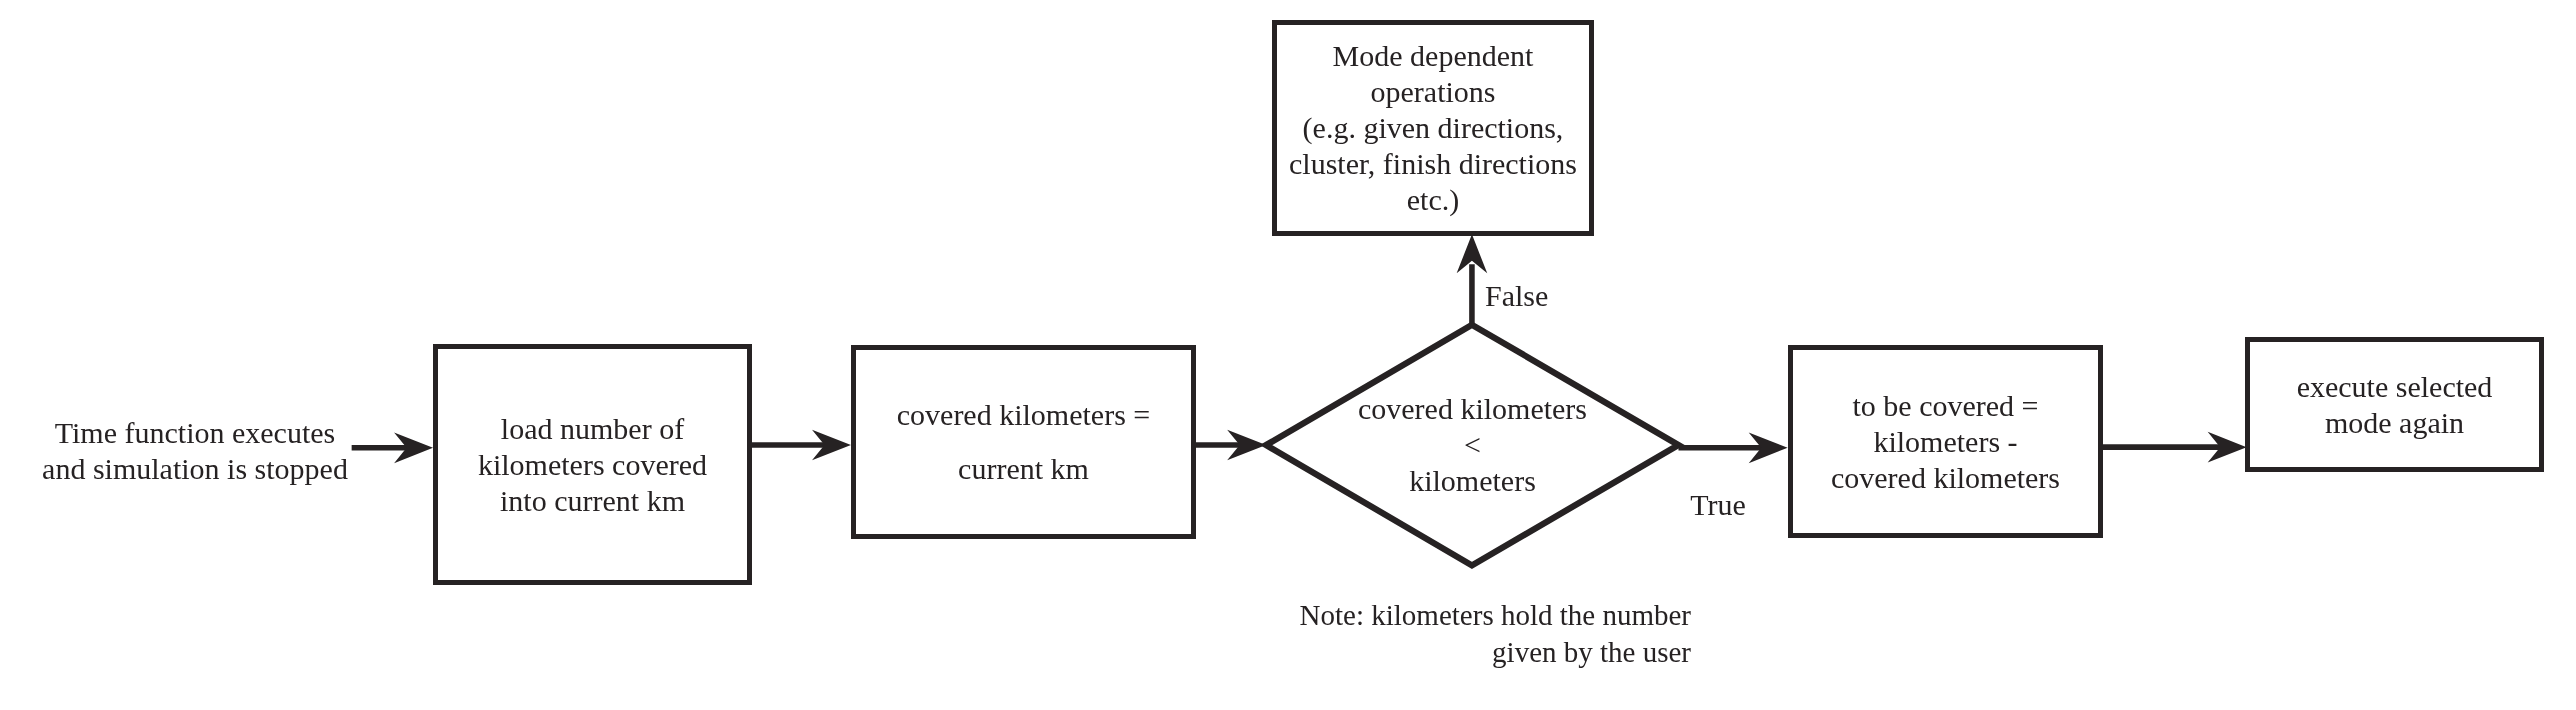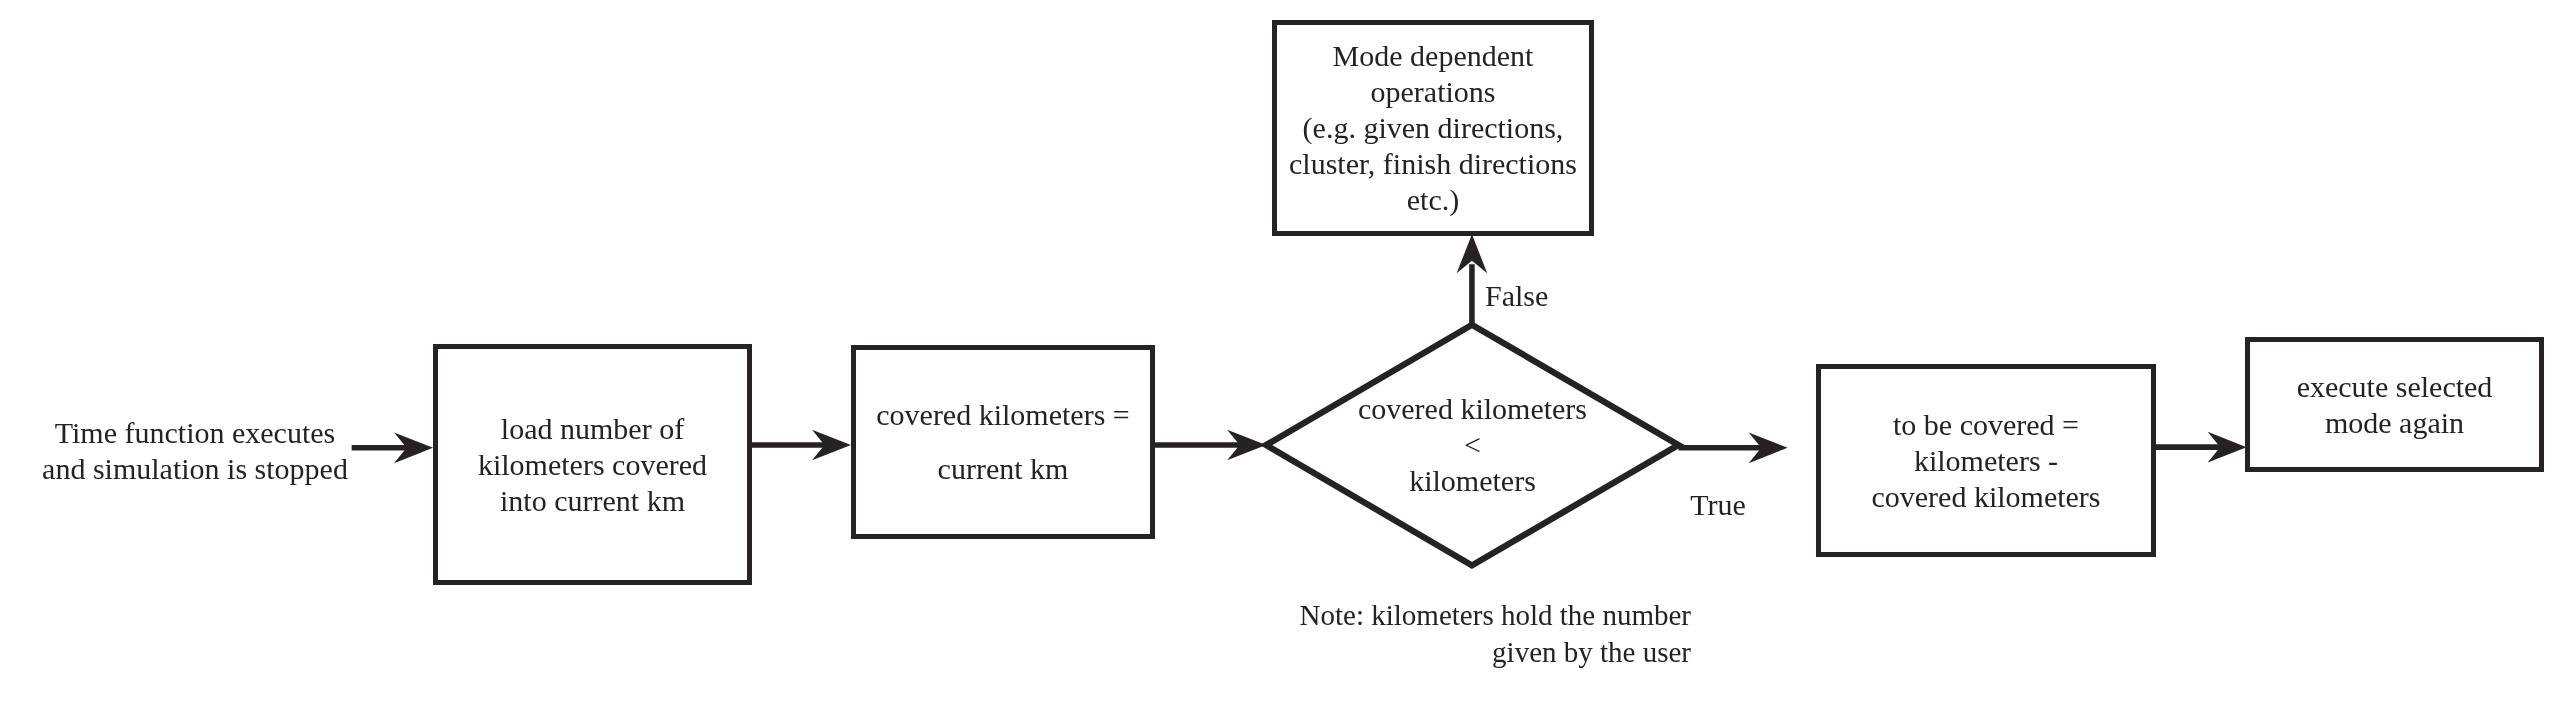--- a/index.html
+++ b/index.html
@@ -31,23 +31,23 @@
     line-height:36px;
   }
   .freetext{
     position:absolute;
     font-size:30px;
     line-height:36px;
   }
   .centered{text-align:center;}
   
   #n-load     {left:433px;  top:344px; width:319px; height:241px;}
-  #n-add      {left:851px; top:345px; width:304px; height:194px;gap:18px;}
+  #n-add      {left:851px; top:345px; width:345px; height:194px;gap:18px;}
   #n-modeops  {left:1272px; top:19.5px;  width:322px; height:216px;}
-  #n-tobe     {left:1788px; top:364px; width:340px; height:193px;margin-left:28px;}
+  #n-tobe     {left:1788px; top:345px; width:315px; height:193px;}
   #n-exec     {left:2245px; top:337px; width:299px; height:135px;}
   
   #start-label{left:14px;  top:415px; width:362px; text-align:center;}
   #decision-text{left:1266px; top:391px; width:413px; text-align:center;}
   #label-false{left:1485px; top:278px;}
   #label-true {left:1666px; top:487px; width:104px; text-align:center;}
   #note-text  {left:1134px; top:597px; width:557px; text-align:right; line-height:37px; font-size:29px;}
   .stroke{stroke:#262223;stroke-width:8;fill:none;}
   .head{fill:#262223;stroke:none;}
   .dshape{fill:#ffffff;stroke:#262223;stroke-width:9;stroke-linejoin:miter;}

